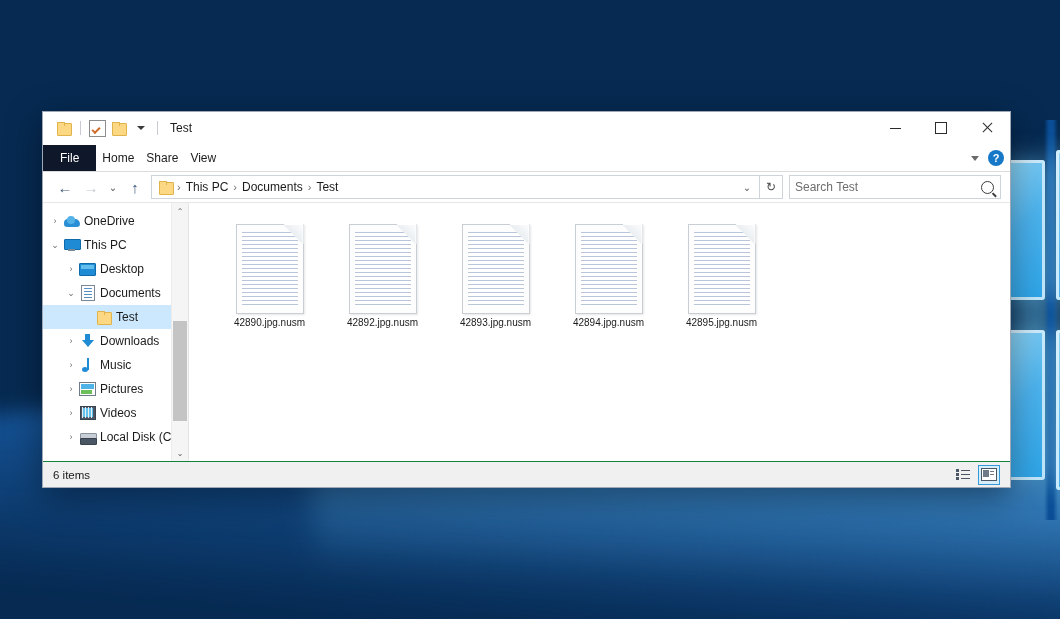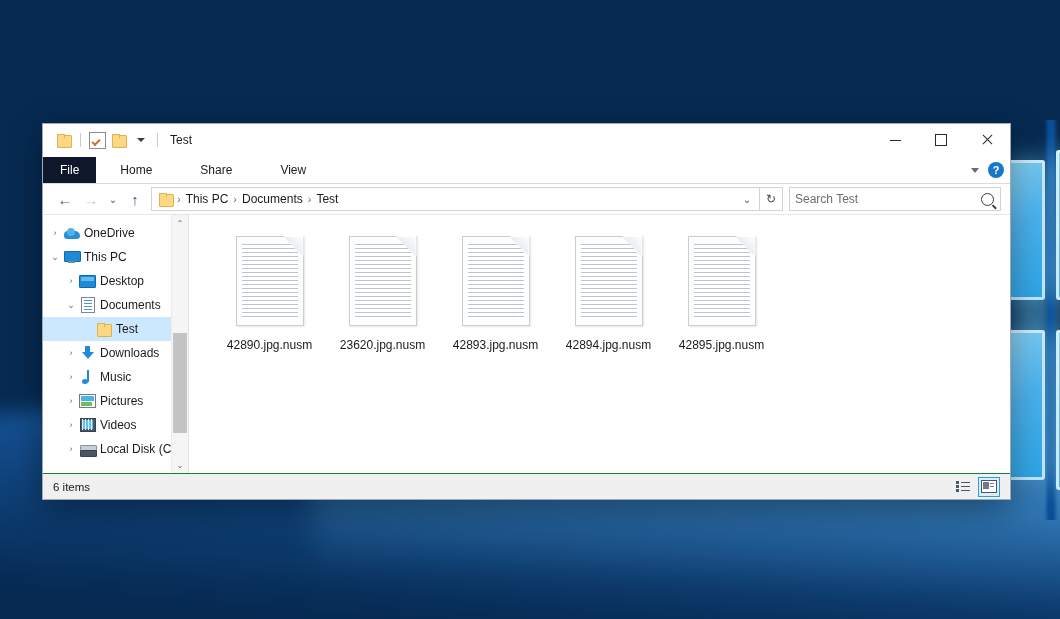--- a/index.html
+++ b/index.html
@@ -32,21 +32,21 @@
   #pane-tl{left:1007px;top:160px;width:38px;height:140px;}
   #pane-tr{left:1056px;top:150px;width:120px;height:150px;}
   #pane-bl{left:1007px;top:330px;width:38px;height:150px;}
   #pane-br{left:1056px;top:330px;width:120px;height:160px;}
   #paneglow{position:absolute;left:975px;top:120px;width:120px;height:400px;
     background:radial-gradient(closest-side, rgba(120,210,250,0.40), rgba(120,210,250,0) 72%);filter:blur(6px);}
   #vseam{position:absolute;left:1044px;top:120px;width:14px;height:400px;
     background:linear-gradient(90deg,rgba(4,40,82,0) 0%,#0b4e96 35%,#0b4e96 65%,rgba(4,40,82,0) 100%);}
 
   
-  #window{position:absolute;left:42px;top:123px;width:967px;height:375px;
+  #window{position:absolute;left:42px;top:111px;width:967px;height:375px;
     background:#ffffff;border:1px solid #9fa8b4;
     box-shadow:0 10px 34px rgba(0,0,0,0.40);
     display:flex;flex-direction:column;}
 
   
   #titlebar{height:32px;background:#ffffff;display:flex;align-items:center;
     flex:0 0 32px;border-bottom:1px solid #ffffff;position:relative;}
   #qat{display:flex;align-items:center;gap:0;padding-left:10px;height:100%;}
   .qat-btn{width:22px;height:22px;display:flex;align-items:center;justify-content:center;}
   .folder-ico{width:14px;height:12px;position:relative;}
@@ -66,21 +66,21 @@
   .wc-min{width:11px;height:1px;background:#2b2b2b;}
   .wc-max{width:10px;height:10px;border:1px solid #2b2b2b;}
   .wc-x{width:12px;height:12px;position:relative;}
   .wc-x::before,.wc-x::after{content:"";position:absolute;left:0;top:5px;width:13px;height:1px;background:#2b2b2b;}
   .wc-x::before{transform:rotate(45deg);}
   .wc-x::after{transform:rotate(-45deg);}
 
   
   #ribbontabs{height:26px;flex:0 0 26px;display:flex;align-items:stretch;
     background:#ffffff;border-bottom:1px solid #dcdcdc;position:relative;}
-  .rtab{display:flex;align-items:center;padding:0 24px;font-size:12px;color:#1b1b1b;}
+  .rtab{display:flex;align-items:center;padding:0 6px;font-size:12px;color:#1b1b1b;}
   #tab-file{background:#0f172a;color:#ffffff;padding:0 17px;}
   #ribbon-right{position:absolute;right:6px;top:0;height:26px;display:flex;align-items:center;gap:9px;}
   .rchev{width:0;height:0;border-left:4px solid transparent;border-right:4px solid transparent;
     border-top:5px solid #6b6b6b;}
   .help-ico{width:16px;height:16px;border-radius:50%;background:#1878c8;color:#fff;
     font-size:11px;font-weight:bold;display:flex;align-items:center;justify-content:center;}
 
   
   #addrrow{height:30px;flex:0 0 30px;display:flex;align-items:center;background:#ffffff;
     padding:0 9px;gap:0;}
@@ -182,21 +182,21 @@
   .doclines{position:absolute;left:5px;top:7px;right:5px;bottom:6px;
     background:repeating-linear-gradient(to bottom,
       #b9c6da 0px,#b9c6da 1px,
       #ffffff 1px,#ffffff 4px);}
   .docfoldmask{position:absolute;right:-1px;top:-1px;width:20px;height:20px;background:#ffffff;
     clip-path:polygon(0 0,100% 0,100% 100%);}
   .docfold2{position:absolute;right:0px;top:0px;width:19px;height:19px;
     background:linear-gradient(45deg,#dfe4e9 0%,#eef1f4 60%,#fbfcfd 100%);
     clip-path:polygon(0 0,100% 100%,100% 0);
     border-left:0;}
-  .fname{font-size:12px;color:#1b1b1b;margin-top:9px;white-space:nowrap;}
+  .fname{font-size:10px;color:#1b1b1b;white-space:nowrap;}
 
   
   #statusbar{height:25px;flex:0 0 25px;background:#f0f0f0;border-top:1px solid #15803d;
     display:flex;align-items:center;padding:0 10px;justify-content:space-between;}
   #status-left{font-size:11.5px;color:#1b1b1b;}
   #viewbtns{display:flex;align-items:center;gap:4px;}
   .vbtn{width:20px;height:18px;display:flex;align-items:center;justify-content:center;
     border:1px solid transparent;}
   .vbtn.act{border:1px solid #3399d9;background:#d7eefb;}
   .det{width:14px;height:11px;position:relative;}
@@ -387,21 +387,21 @@
             <div class="fname">42890.jpg.nusm</div>
           </div>
           <div class="fitem">
             <div class="ficonwrap">
               <div class="docicon">
                 <div class="doclines"></div>
                 <div class="docfoldmask"></div>
                 <div class="docfold2"></div>
               </div>
             </div>
-            <div class="fname">23620.jpg.nusm</div>
+            <div class="fname">42892.jpg.nusm</div>
           </div>
           <div class="fitem">
             <div class="ficonwrap">
               <div class="docicon">
                 <div class="doclines"></div>
                 <div class="docfoldmask"></div>
                 <div class="docfold2"></div>
               </div>
             </div>
             <div class="fname">42893.jpg.nusm</div>

